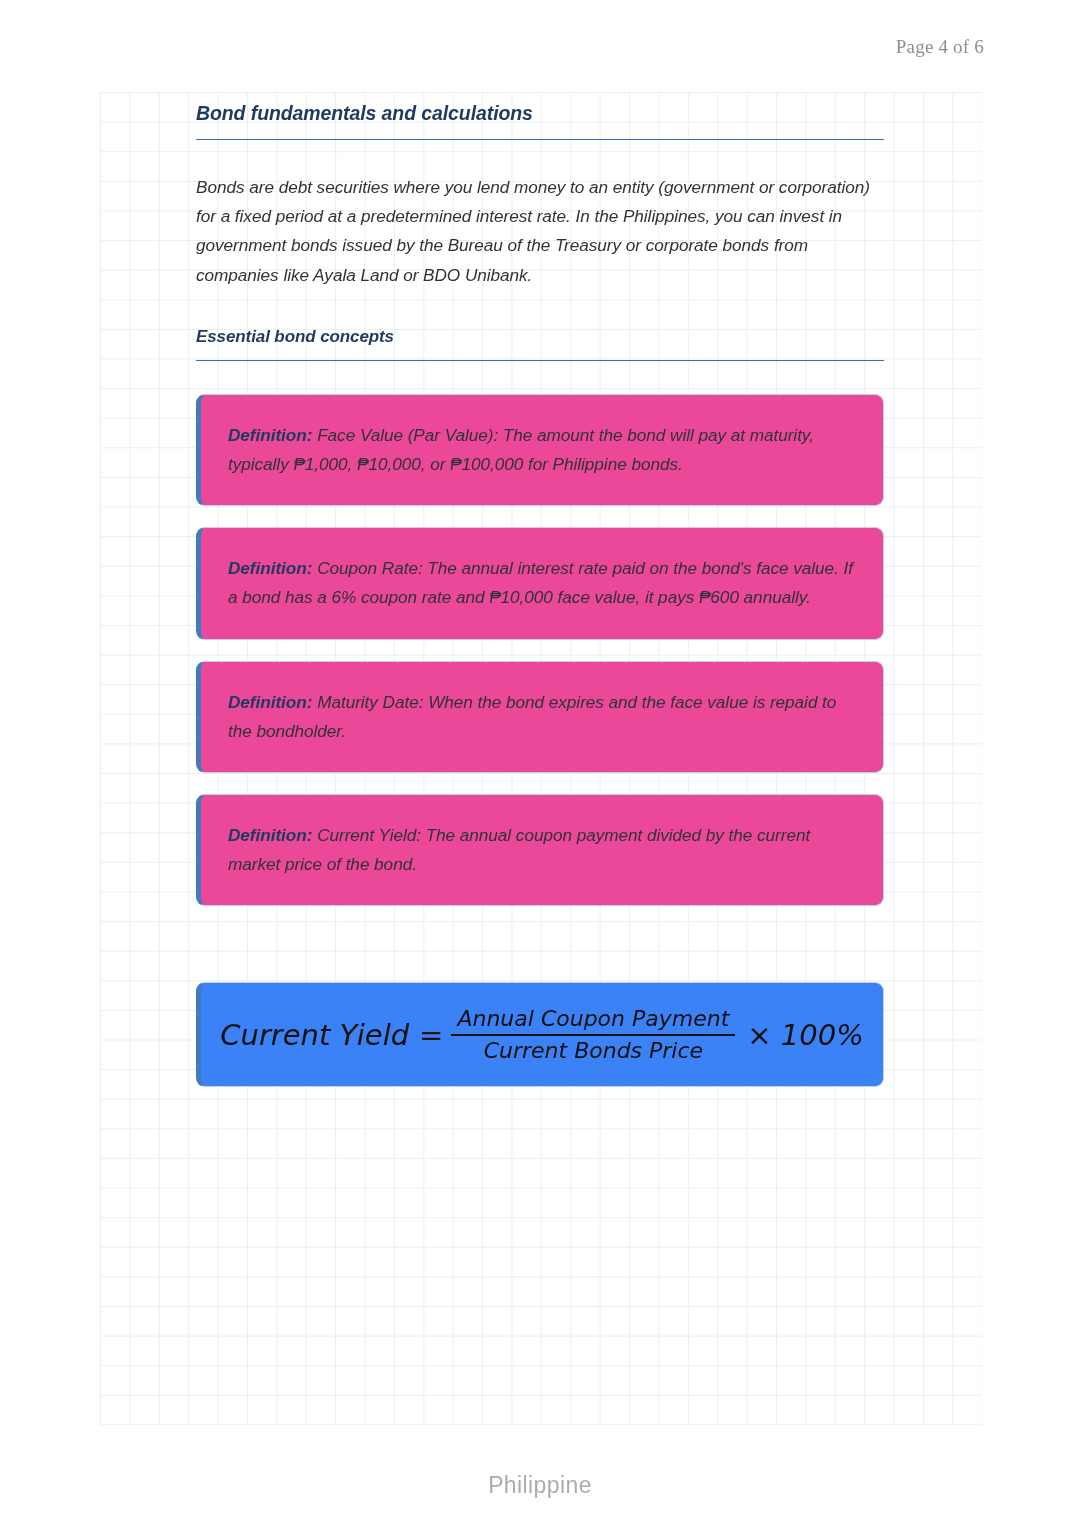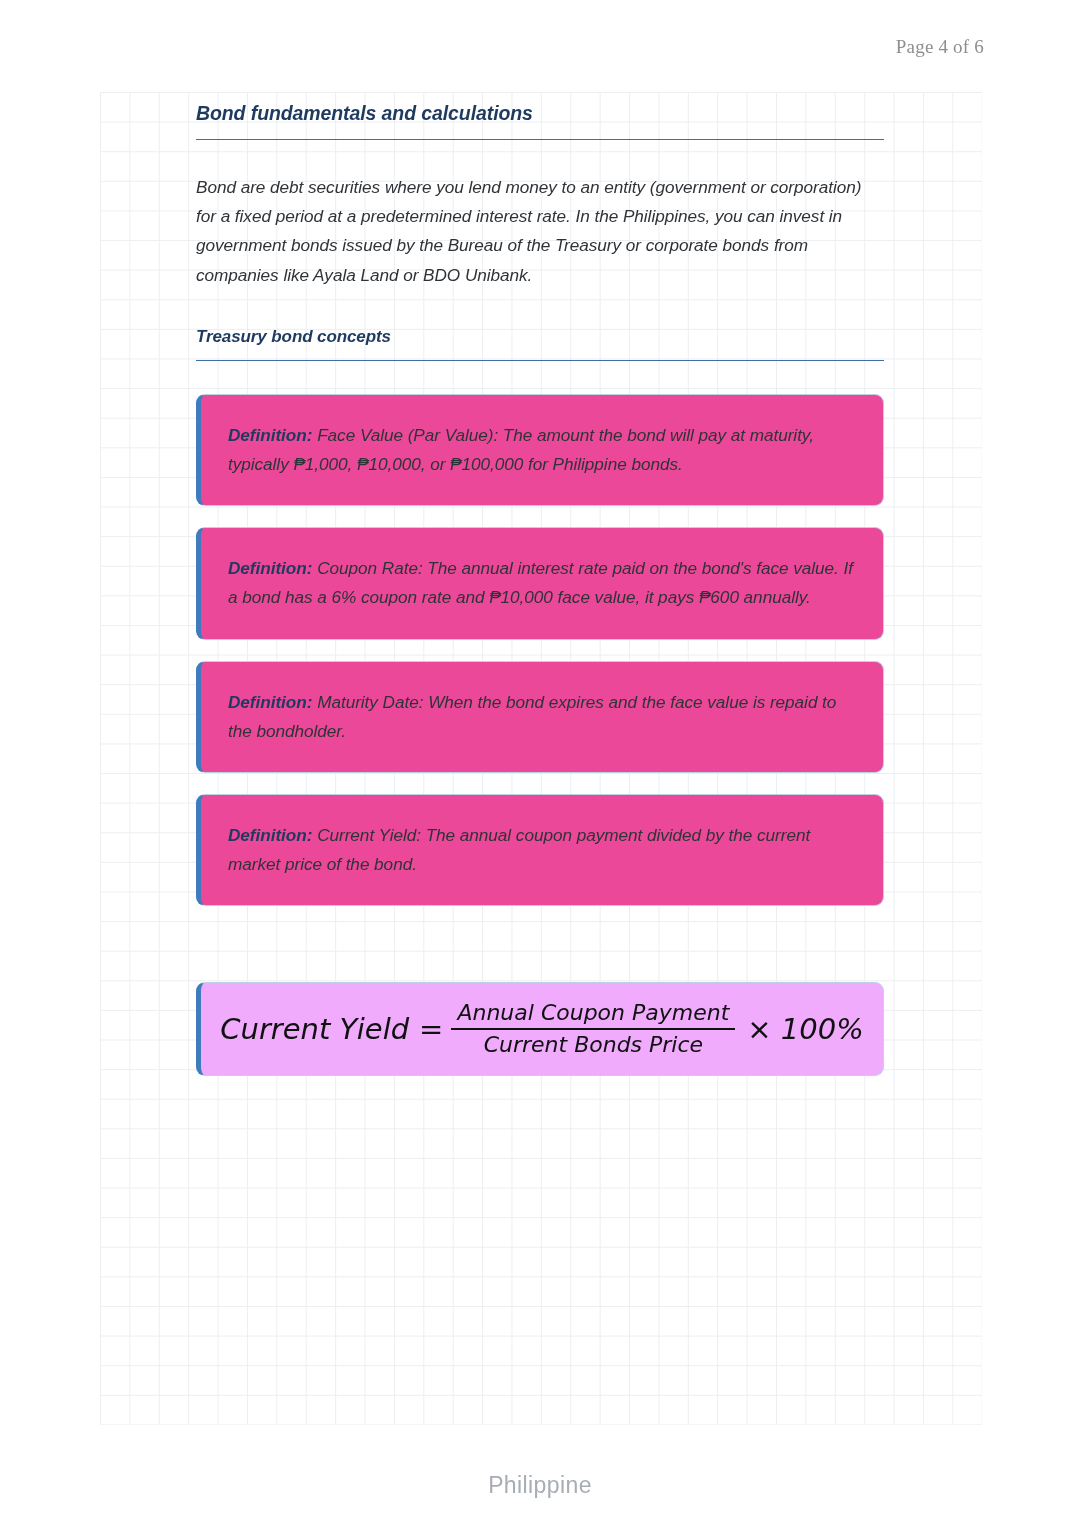--- a/index.html
+++ b/index.html
@@ -108,26 +108,26 @@
     letter-spacing: -0.05px;
   }
   .def-card .def-label {
     font-weight: bold;
     color: #1e3a5f;
   }
 
   
   .formula-box {
     box-sizing: border-box;
-    background: #f0abfc;
+    background: #3b82f6;
     border: 1px solid #bcd2e6;
     border-left: 5.5px solid #3f7cbe;
     border-radius: 9px;
     padding: 20px 26px;
-    height: 94px;
+    height: 105px;
     display: flex;
     align-items: center;
     justify-content: center;
   }
   .formula {
     display: flex;
     align-items: center;
     justify-content: center;
     font-family: "DejaVu Sans", sans-serif;
     font-size: 29px;
@@ -181,25 +181,25 @@
 
 <div id="page-header">Page 4 of 6</div>
 
 <div id="content">
 
   <h1 class="h1-title">Bond fundamentals and calculations</h1>
   <div class="rule"></div>
 
   <div class="gap-after-h1"></div>
 
-  <p class="body-text">Bond are debt securities where you lend money to an entity (government or corporation) for a fixed period at a predetermined interest rate. In the Philippines, you can invest in government bonds issued by the Bureau of the Treasury or corporate bonds from companies like Ayala Land or BDO Unibank.</p>
+  <p class="body-text">Bonds are debt securities where you lend money to an entity (government or corporation) for a fixed period at a predetermined interest rate. In the Philippines, you can invest in government bonds issued by the Bureau of the Treasury or corporate bonds from companies like Ayala Land or BDO Unibank.</p>
 
   <div class="gap-after-p1"></div>
 
-  <h2 class="h2-title">Treasury bond concepts</h2>
+  <h2 class="h2-title">Essential bond concepts</h2>
   <div class="rule sub"></div>
 
   <div class="gap-after-h2"></div>
 
   <div class="def-card">
     <span class="def-text"><span class="def-label">Definition:</span><span> Face Value (Par Value): The amount the bond will pay at maturity, typically ₱1,000, ₱10,000, or ₱100,000 for Philippine bonds.</span></span>
   </div>
 
   <div class="gap-cards"></div>
 

